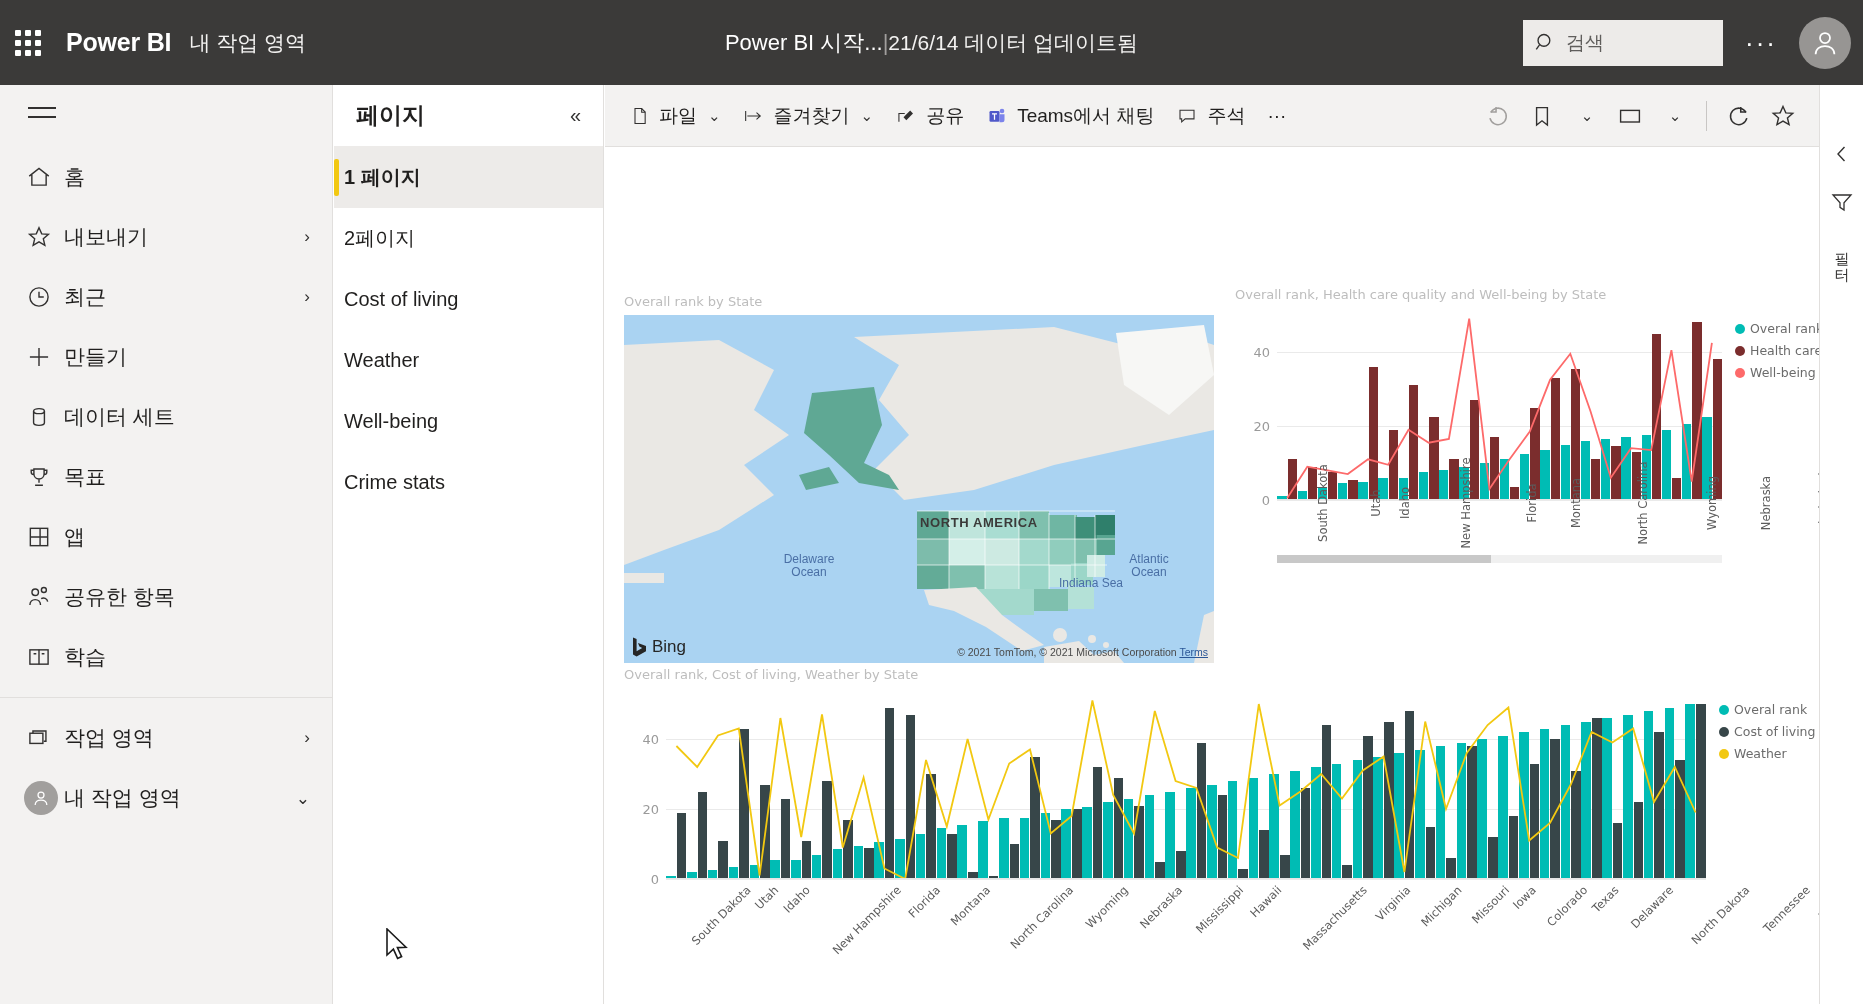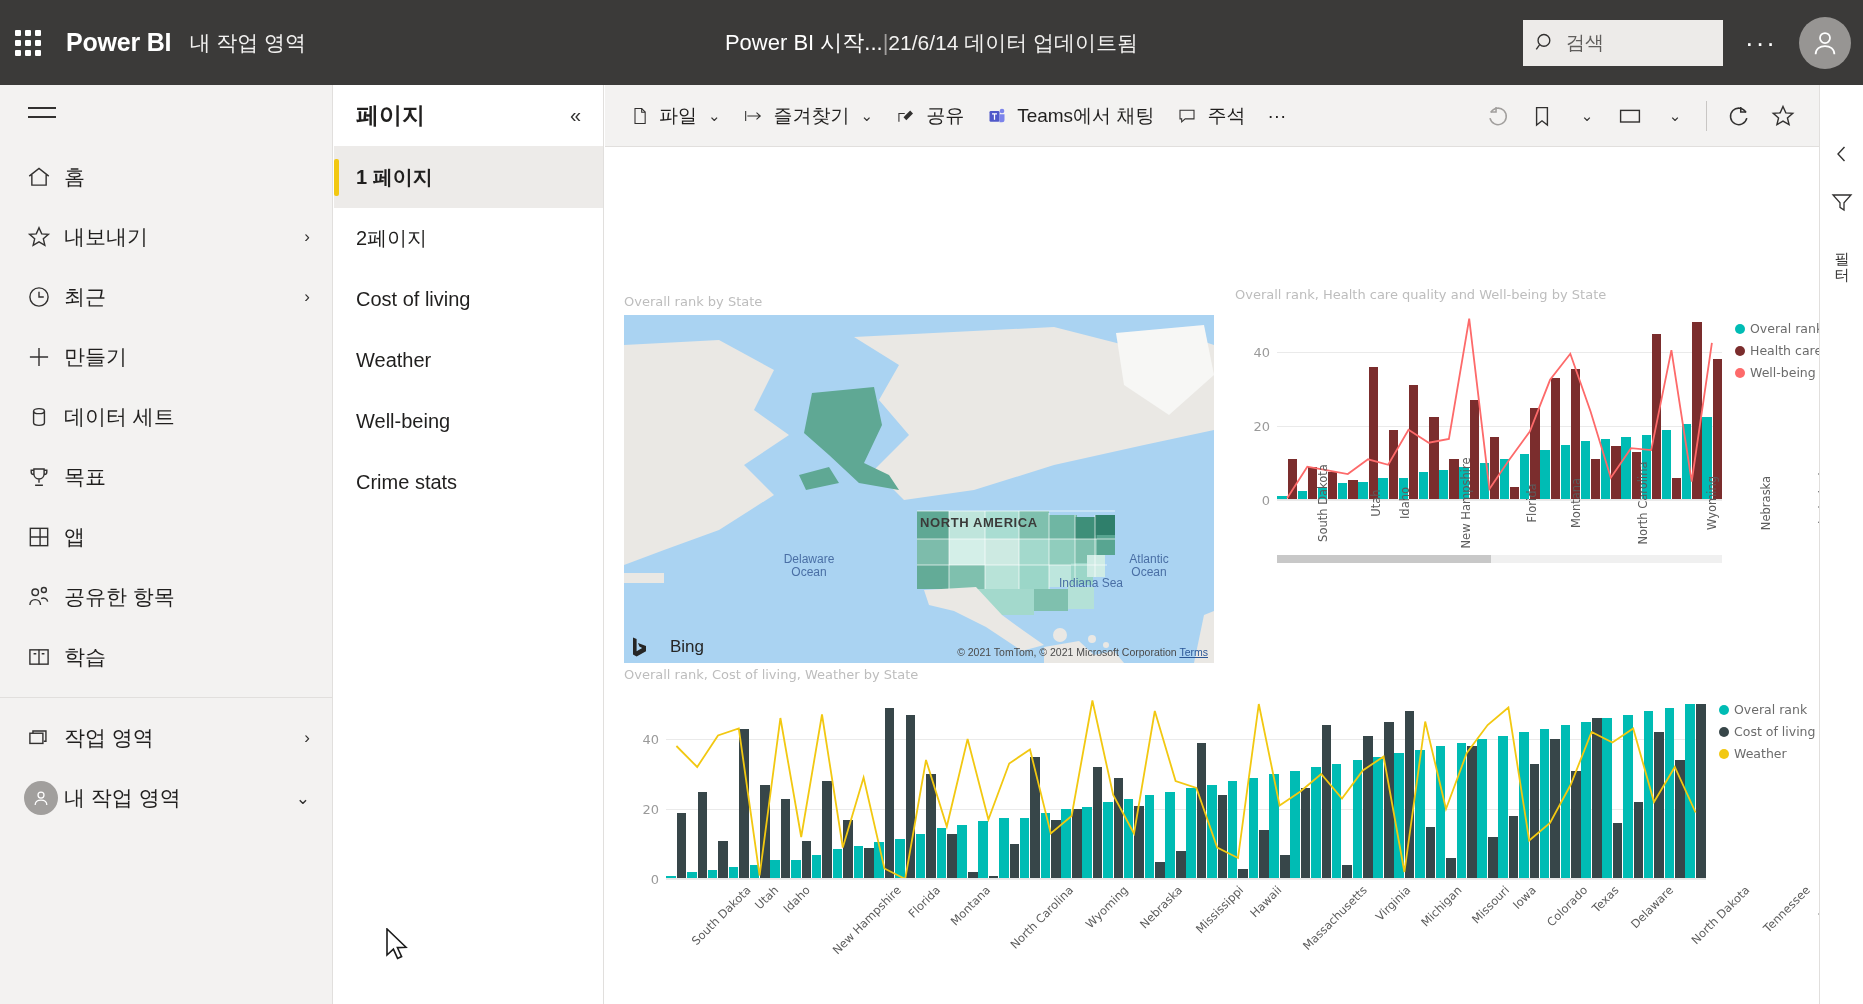--- a/index.html
+++ b/index.html
@@ -70,21 +70,21 @@
     position: absolute; left: 334px; top: 85px; width: 270px; height: 919px;
     background: #fff; border-right: 1px solid #e1dfdd;
   }
   .pages-head {
     height: 62px; display: flex; align-items: center; justify-content: space-between;
     padding: 0 22px 0 22px; border-bottom: 1px solid #edebe9;
   }
   .pages-title { font-size: 23px; font-weight: bold; color: #201f1e; }
   .collapse-btn { cursor: pointer; color: #323130; font-size: 20px; }
   .page-item {
-    height: 61px; display: flex; align-items: center; padding-left: 22px;
+    height: 61px; display: flex; align-items: center; padding-left: 10px;
     font-size: 20px; color: #201f1e; cursor: pointer; position: relative;
   }
   .page-item.active { background: #edebe9; font-weight: bold; }
   .page-item.active::before {
     content: ""; position: absolute; left: 0; top: 12px; bottom: 12px;
     width: 5px; background: #f2c811; border-radius: 2px;
   }
 
   
   .reptoolbar {
@@ -114,21 +114,21 @@
     margin-bottom: 6px; white-space: nowrap;
   }
 
   
   .map-visual { position: absolute; left: 19px; top: 147px; width: 590px; height: 372px; }
   .map-frame {
     position: relative; width: 590px; height: 348px; background: #aad3f2; overflow: hidden;
   }
   .bing-logo {
     position: absolute; left: 8px; bottom: 6px; display: flex; align-items: center;
-    gap: 23px; color: #262626; font-size: 17px;
+    gap: 5px; color: #262626; font-size: 17px;
   }
   .map-attrib {
     position: absolute; right: 6px; bottom: 5px; font-size: 10.5px; color: #4a4a4a;
     white-space: nowrap;
   }
   .map-attrib a { color: #2b5797; }
   .ocean-label {
     position: absolute; color: #4a6fa5; font-size: 12px; text-align: center; line-height: 1.1;
   }
   .continent-label {

